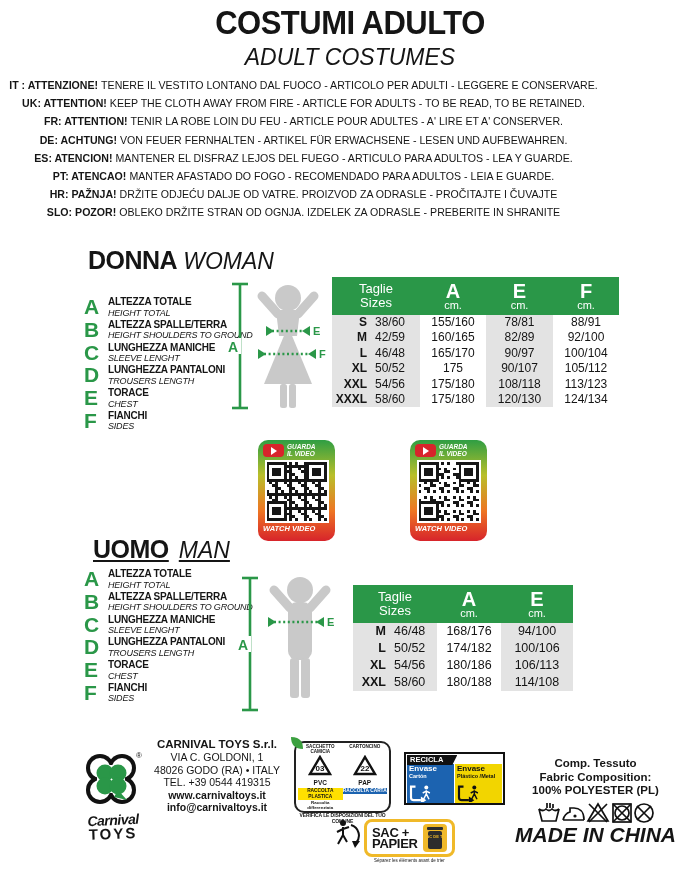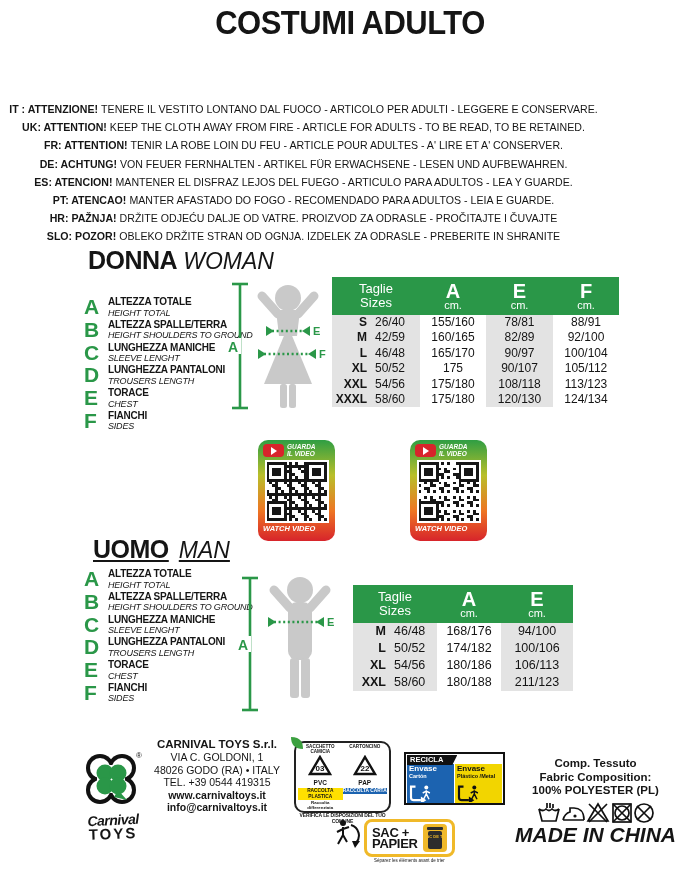--- a/index.html
+++ b/index.html
@@ -6,21 +6,21 @@
   #page{position:relative;width:700px;height:869px;background:#fff;overflow:hidden;
         font-family:"Liberation Sans",sans-serif;color:#151515;}
   .abs{position:absolute;}
 
   
   .title{top:6px;left:0;width:700px;text-align:center;font-size:31px;font-weight:800;
          letter-spacing:-.5px;transform:scaleY(1.05);}
   .subtitle{top:44px;left:0;width:700px;text-align:center;font-size:23px;font-style:italic;font-weight:500;}
 
   
-  .warnings{top:76px;left:0;width:607px;text-align:center;margin-top:24px;}
+  .warnings{top:76px;left:0;width:607px;text-align:center;}
   .wline{font-size:10.6px;line-height:18.2px;white-space:nowrap;}
   .wp{font-weight:bold;margin-right:3px;}
 
   
   .sec-head{font-size:25px;font-weight:800;letter-spacing:-.5px;}
   .sec-head .en{font-weight:500;font-style:italic;font-size:23px;letter-spacing:0;margin-left:6px;}
 
   
   .legend{width:230px;}
   .l-item{display:flex;height:22.8px;align-items:flex-start;}
@@ -103,20 +103,21 @@
   .logo-wrap{left:73px;top:748px;width:80px;text-align:center;}
   .logo-txt1{font-size:14px;font-weight:800;font-style:italic;line-height:13px;letter-spacing:-.5px;transform:rotate(-3deg);}
   .logo-txt2{font-size:15px;font-weight:800;line-height:14px;letter-spacing:2px;transform:rotate(-2deg);}
 </style>
 </head>
 <body>
 
 <div id="page">
 
   <div class="abs title">COSTUMI ADULTO</div>
+  <div class="abs subtitle">ADULT COSTUMES</div>
 
   <div class="abs warnings">
     <div class="wline"><span class="wp">IT : ATTENZIONE!</span><span>TENERE IL VESTITO LONTANO DAL FUOCO - ARTICOLO PER ADULTI - LEGGERE E CONSERVARE.</span></div>
     <div class="wline"><span class="wp">UK: ATTENTION!</span><span>KEEP THE CLOTH AWAY FROM FIRE - ARTICLE FOR ADULTS - TO BE READ, TO BE RETAINED.</span></div>
     <div class="wline"><span class="wp">FR: ATTENTION!</span><span>TENIR LA ROBE LOIN DU FEU - ARTICLE POUR ADULTES  - A' LIRE ET A' CONSERVER.</span></div>
     <div class="wline"><span class="wp">DE: ACHTUNG!</span><span>VON FEUER FERNHALTEN - ARTIKEL FÜR ERWACHSENE  - LESEN UND AUFBEWAHREN.</span></div>
     <div class="wline"><span class="wp">ES: ATENCION!</span><span>MANTENER EL DISFRAZ LEJOS DEL FUEGO -  ARTICULO PARA ADULTOS - LEA Y GUARDE.</span></div>
     <div class="wline"><span class="wp">PT: ATENCAO!</span><span>MANTER AFASTADO DO FOGO - RECOMENDADO PARA ADULTOS - LEIA E GUARDE.</span></div>
     <div class="wline"><span class="wp">HR: PAŽNJA!</span><span>DRŽITE ODJEĆU DALJE OD VATRE. PROIZVOD ZA ODRASLE - PROČITAJTE I ČUVAJTE</span></div>
     <div class="wline"><span class="wp">SLO: POZOR!</span><span>OBLEKO DRŽITE STRAN OD OGNJA. IZDELEK ZA ODRASLE - PREBERITE IN SHRANITE</span></div>
@@ -214,21 +215,21 @@
     <div class="th">
         <span class="thL">E</span>
         <span class="thU">cm.</span>
       </div>
     <div class="th">
         <span class="thL">F</span>
         <span class="thU">cm.</span>
       </div>
 
     <div class="td g c-size">S</div>
-      <div class="td g c-range">26/40</div>
+      <div class="td g c-range">38/60</div>
       <div class="td">155/160</div>
       <div class="td g">78/81</div>
       <div class="td">88/91</div>
     <div class="td g c-size">M</div>
       <div class="td g c-range">42/59</div>
       <div class="td">160/165</div>
       <div class="td g">82/89</div>
       <div class="td">92/100</div>
     <div class="td g c-size">L</div>
       <div class="td g c-range">46/48</div>
@@ -1262,21 +1263,21 @@
       <div class="td g c-range">50/52</div>
       <div class="td">174/182</div>
       <div class="td g">100/106</div>
     <div class="td g c-size">XL</div>
       <div class="td g c-range">54/56</div>
       <div class="td">180/186</div>
       <div class="td g">106/113</div>
     <div class="td g c-size">XXL</div>
       <div class="td g c-range">58/60</div>
       <div class="td">180/188</div>
-      <div class="td g">211/123</div>
+      <div class="td g">114/108</div>
   </div>
 
   <div class="abs logo-wrap">
     <svg width="66" height="62" viewBox="0 0 66 62">
       <g fill="#111">
         <circle cx="20" cy="20" r="14"></circle>
           <circle cx="42" cy="20" r="14"></circle>
         <circle cx="20" cy="42" r="14"></circle>
           <circle cx="42" cy="42" r="14"></circle>
         <rect x="14" y="14" width="34" height="34"></rect>

